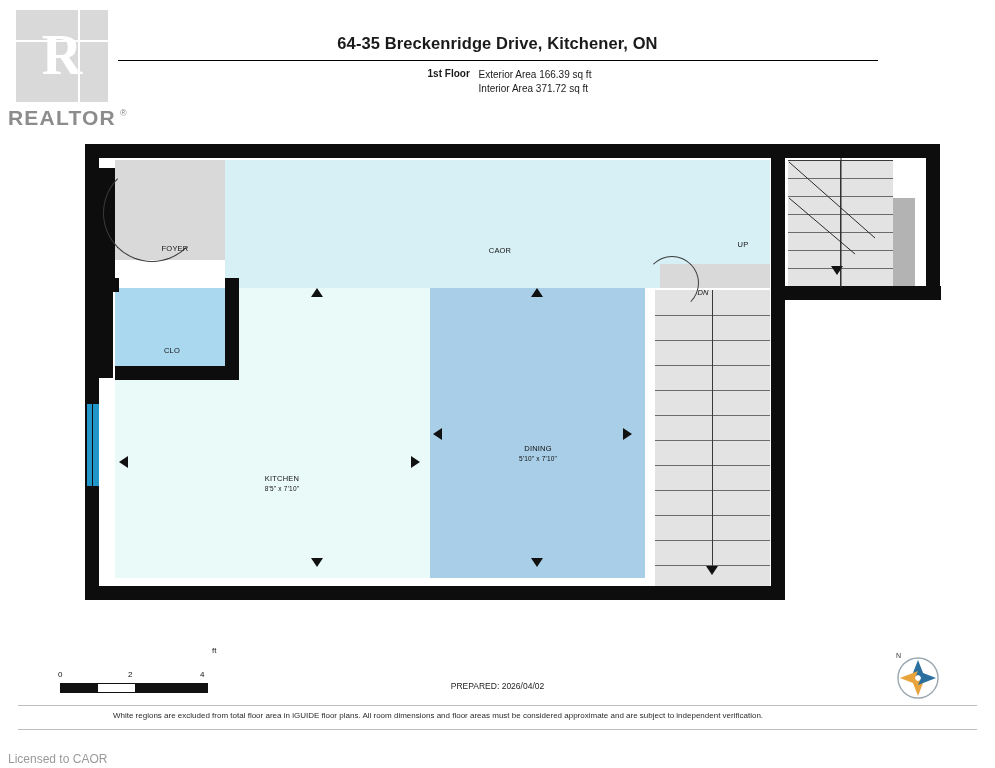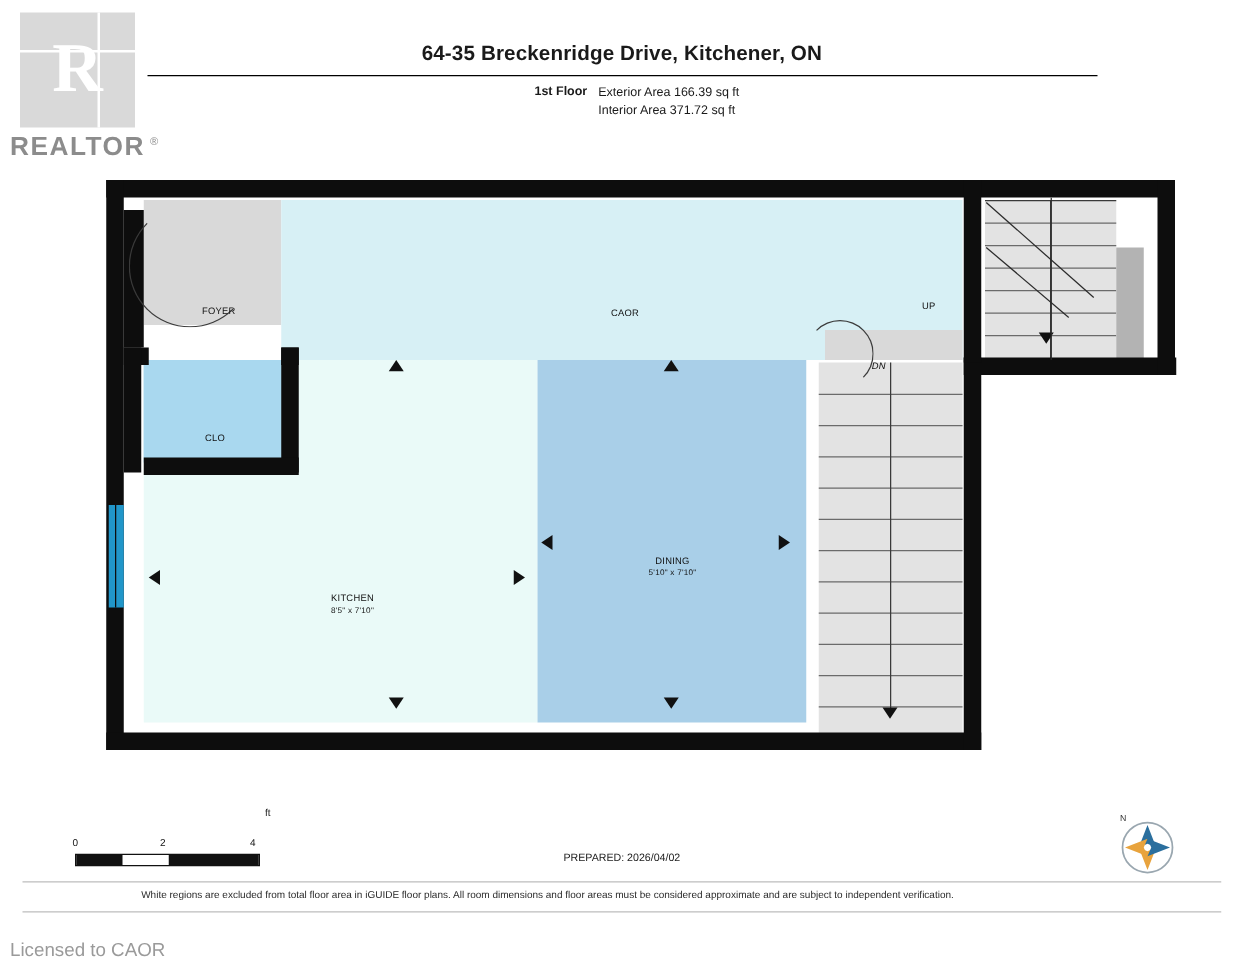--- a/index.html
+++ b/index.html
@@ -257,21 +257,21 @@
     top: 711px;
     width: 876px;
     text-align: center;
     font-size: 8px;
     color: #2b2b2b;
   }
   #license {
     position: absolute;
     left: 8px;
     top: 752px;
-    font-size: 15px;
+    font-size: 12px;
     color: #9a9a9a;
   }
 </style>
 </head>
 <body>
 
 <div id="realtor-logo">
   <div class="realtor-mark">
     <div class="bar-h"></div>
     <div class="bar-v"></div>

